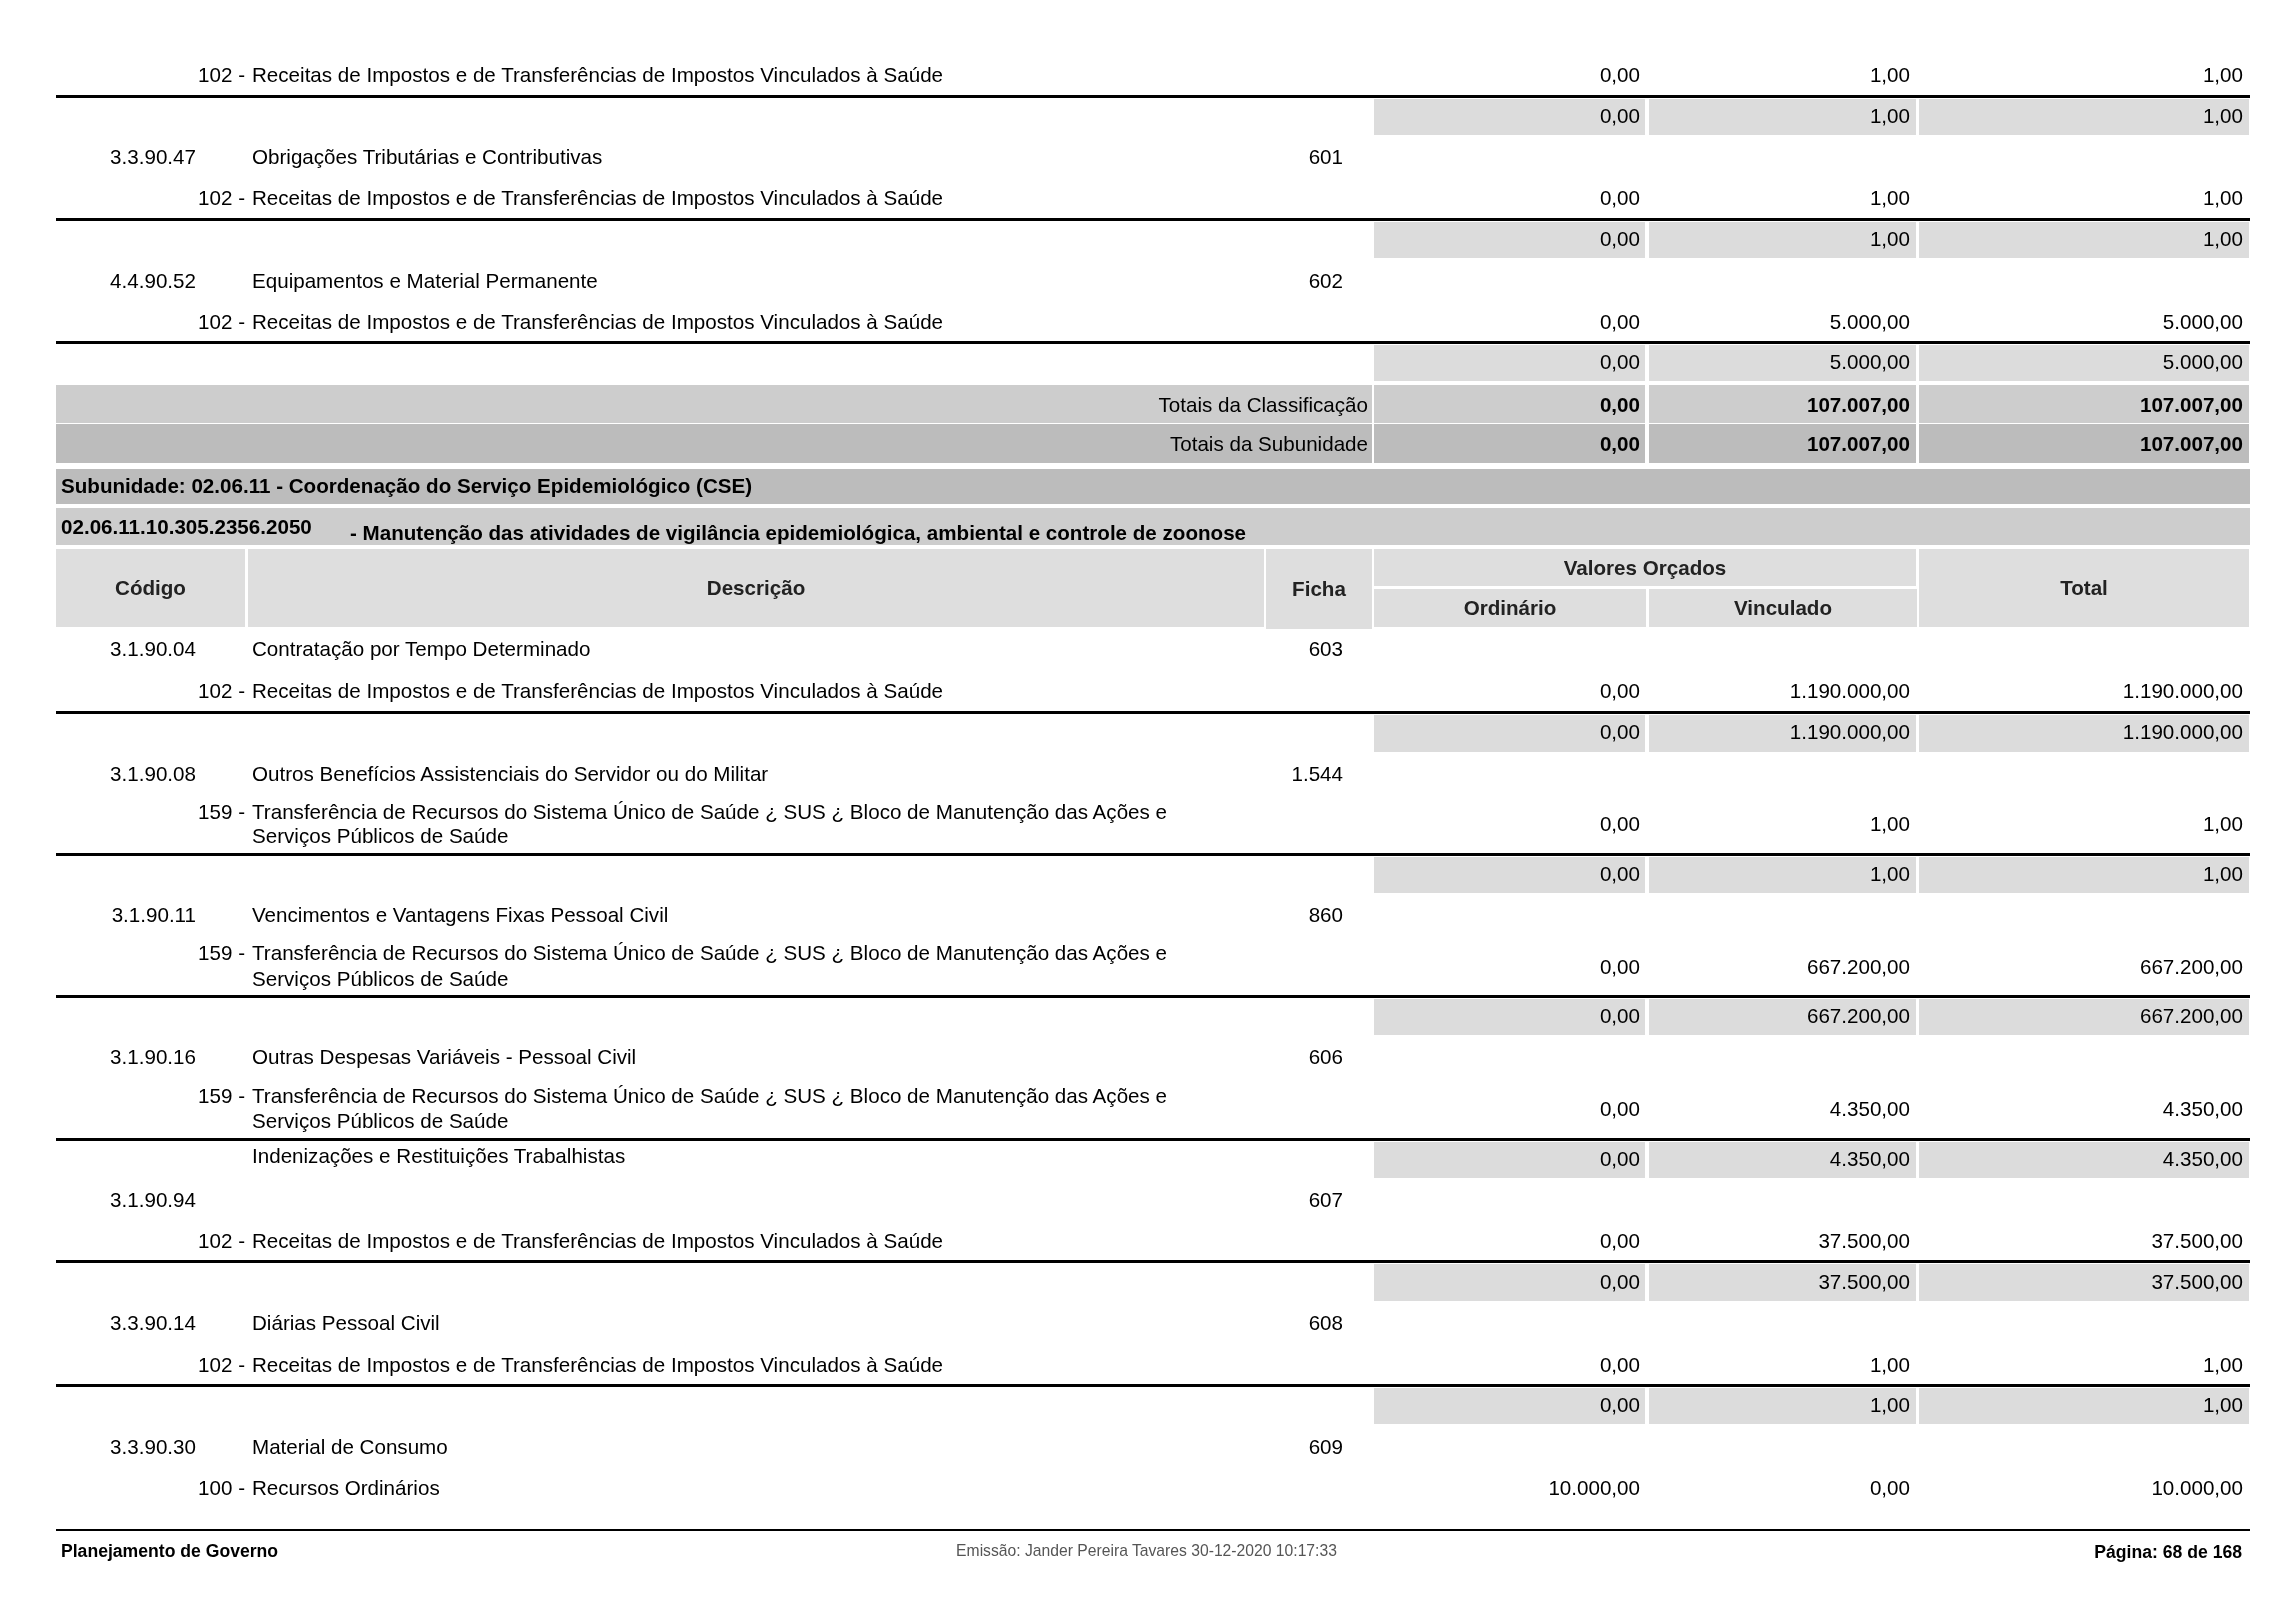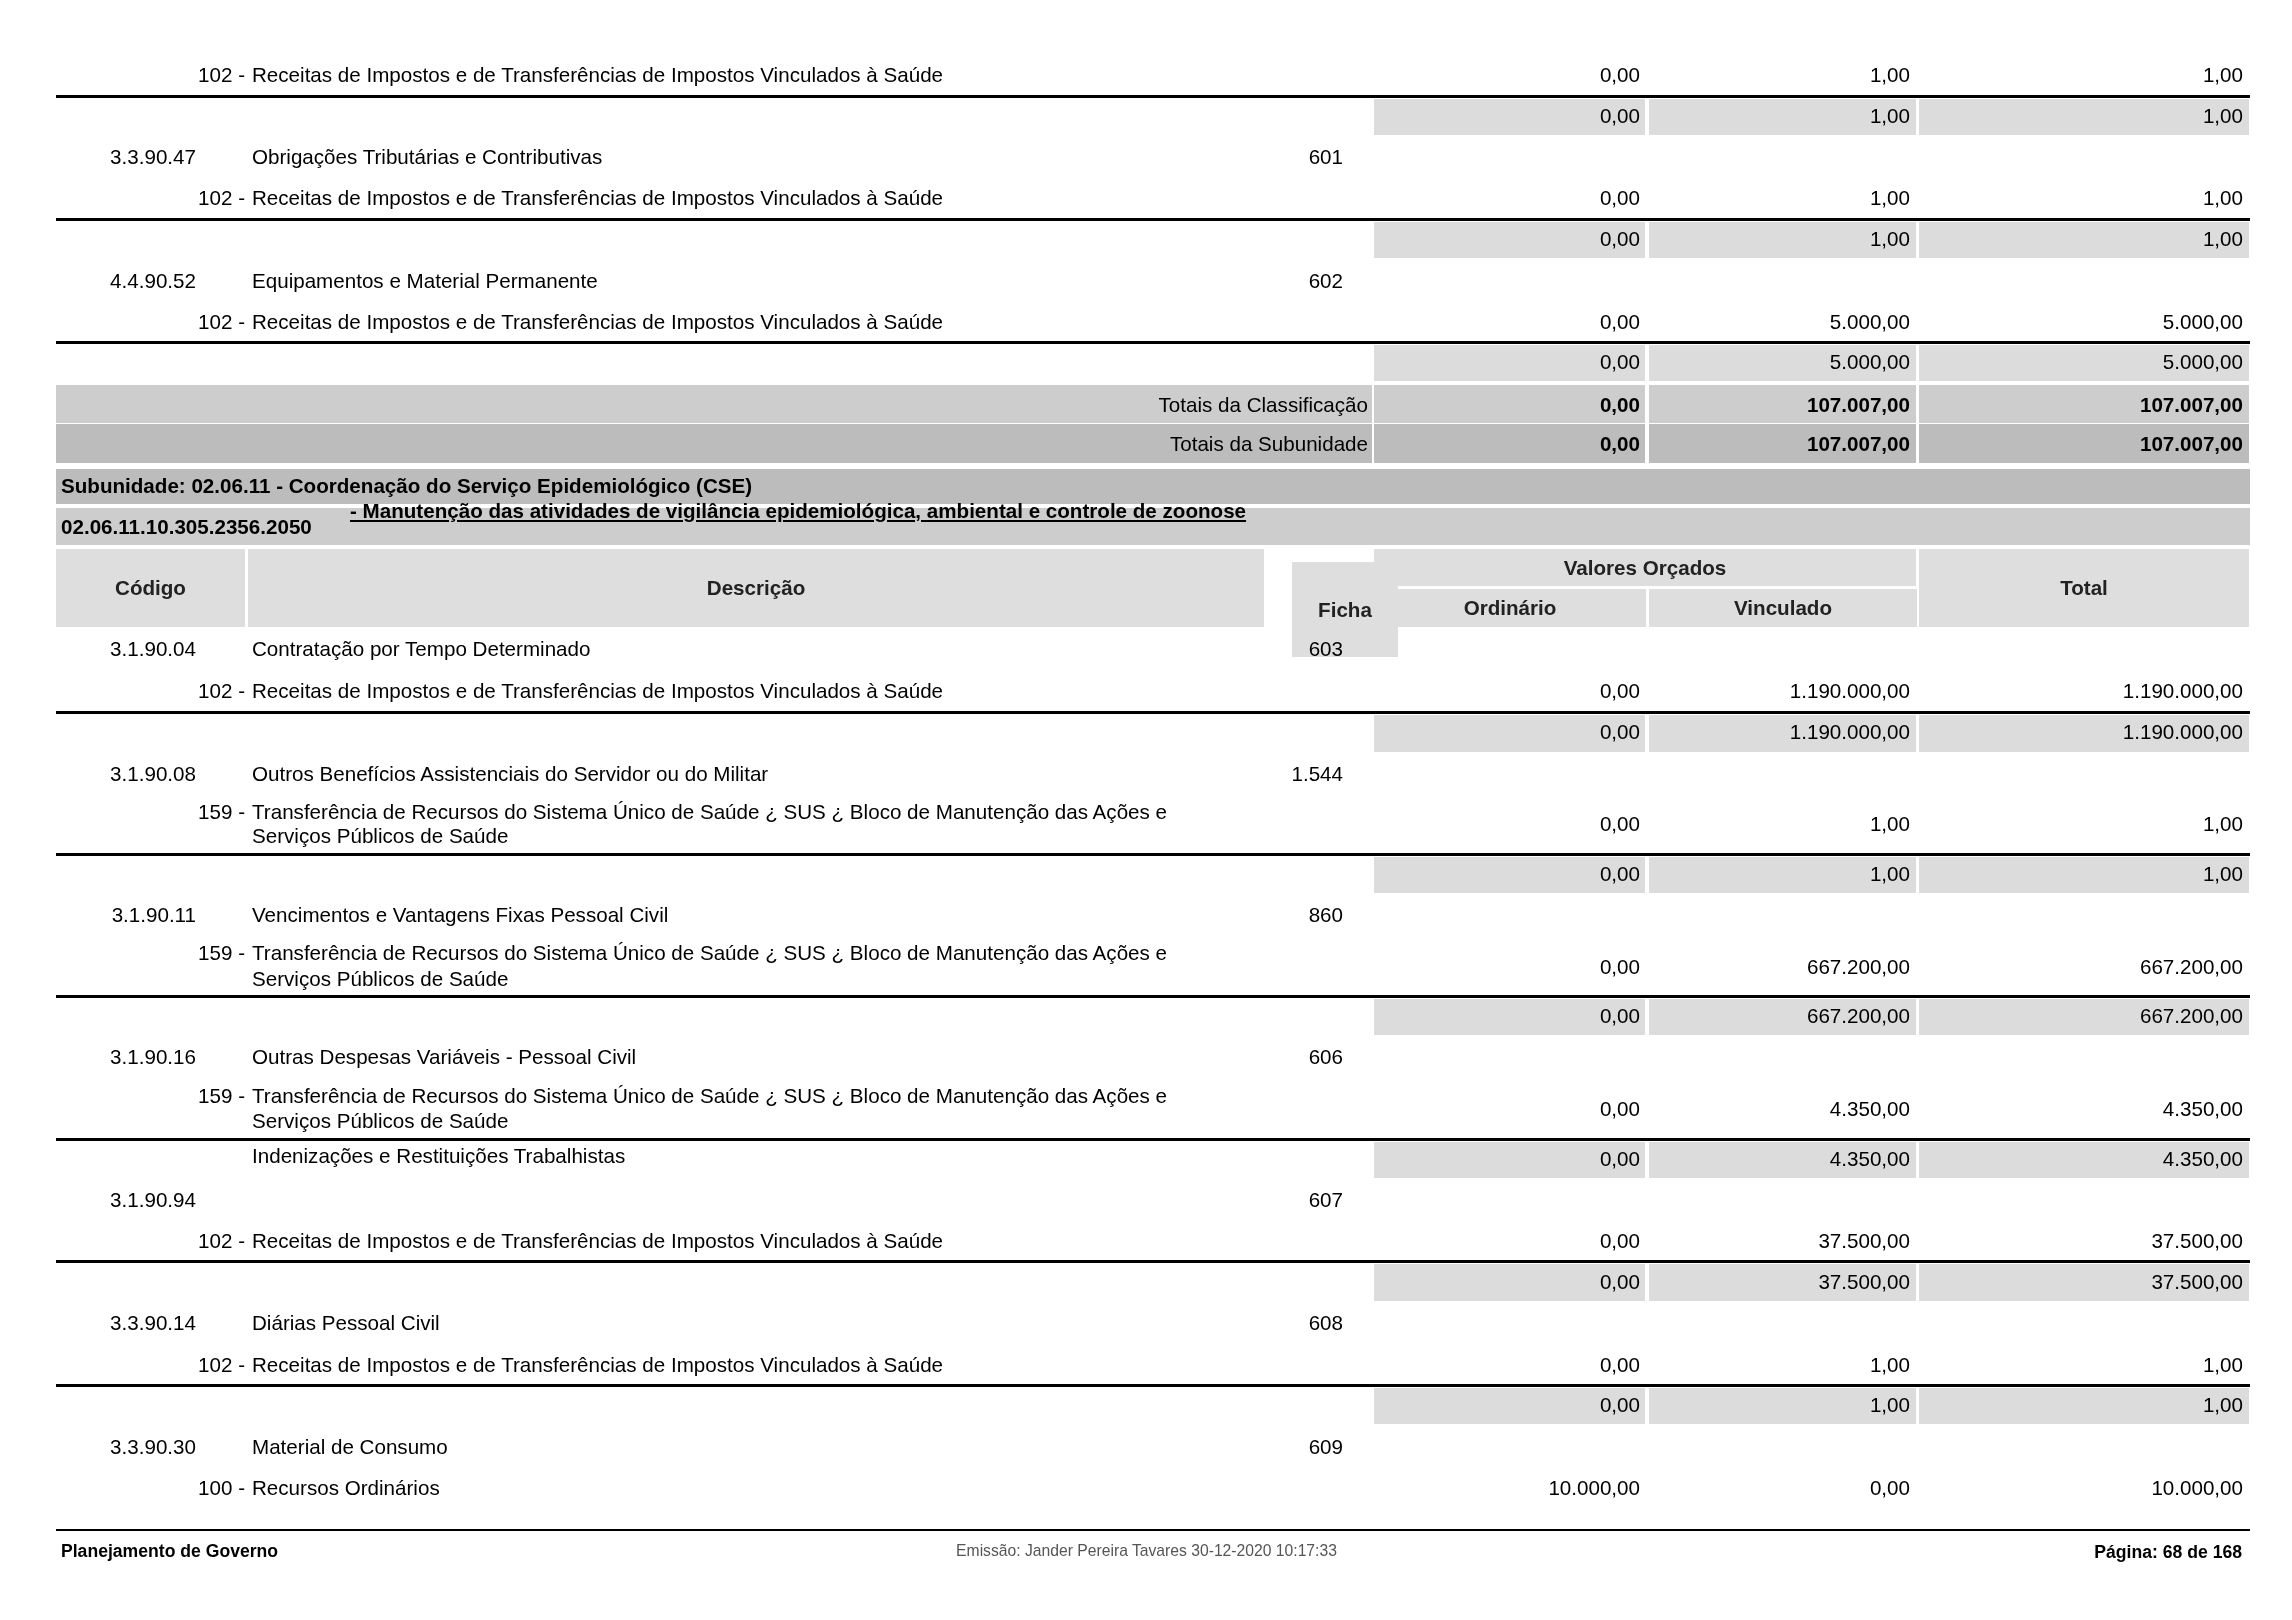--- a/index.html
+++ b/index.html
@@ -77,24 +77,24 @@
     <div class="band tot2" style="left: 1649px; width: 267px; top: 424px; height: 39px;"></div>
     <div class="band tot2" style="left: 1919px; width: 330px; top: 424px; height: 39px;"></div>
     <div class="abs txt num" style="top: 432px; left: 780px; width: 588px;">Totais da Subunidade</div>
     <div class="abs txt num bold" style="top: 432px; left: 1052px; width: 588px;">0,00</div>
     <div class="abs txt num bold" style="top: 432px; left: 1322px; width: 588px;">107.007,00</div>
     <div class="abs txt num bold" style="top: 432px; left: 1655px; width: 588px;">107.007,00</div>
     <div class="band tot2" style="top: 469px; height: 35px;"></div>
     <div class="abs txt bold" style="top: 474px; left: 61px;">Subunidade: 02.06.11 - Coordenação do Serviço Epidemiológico (CSE)</div>
     <div class="band tot1" style="top: 508px; height: 37px;"></div>
     <div class="abs txt bold" style="top: 515px; left: 61px;">02.06.11.10.305.2356.2050</div>
-    <div class="abs txt bold" style="top: 499px; left: 350px; text-decoration: underline;">- Manutenção das atividades de vigilância epidemiológica, ambiental e controle de zoonose</div>
+    <div class="abs txt bold" style="top: 521px; left: 350px;">- Manutenção das atividades de vigilância epidemiológica, ambiental e controle de zoonose</div>
     <div class="hdr" style="left: 56px; width: 189px; top: 549px; height: 78px;">Código</div>
     <div class="hdr" style="left: 248px; width: 1016px; top: 549px; height: 78px;">Descrição</div>
-    <div class="hdr" style="left: 1292px; width: 106px; top: 549px; height: 95px; margin-top: 13px;">Ficha</div>
+    <div class="hdr" style="left: 1266px; width: 106px; top: 549px; height: 80px;">Ficha</div>
     <div class="hdr" style="left: 1374px; width: 542px; top: 549px; height: 37px;">Valores Orçados</div>
     <div class="hdr" style="left: 1374px; width: 272px; top: 589px; height: 38px;">Ordinário</div>
     <div class="hdr" style="left: 1649px; width: 268px; top: 589px; height: 38px;">Vinculado</div>
     <div class="hdr" style="left: 1919px; width: 330px; top: 549px; height: 78px;">Total</div>
     <div class="abs txt num" style="top: 637px; left: -392px; width: 588px;">3.1.90.04</div>
     <div class="abs txt" style="top: 637px; left: 252px;">Contratação por Tempo Determinado</div>
     <div class="abs txt num" style="top: 637px; left: 755px; width: 588px;">603</div>
     <div class="abs txt num" style="top: 679px; left: -343px; width: 588px;">102 -</div>
     <div class="abs txt" style="top: 679px; left: 252px;">Receitas de Impostos e de Transferências de Impostos Vinculados à Saúde</div>
     <div class="abs txt num" style="top: 679px; left: 1052px; width: 588px;">0,00</div>

